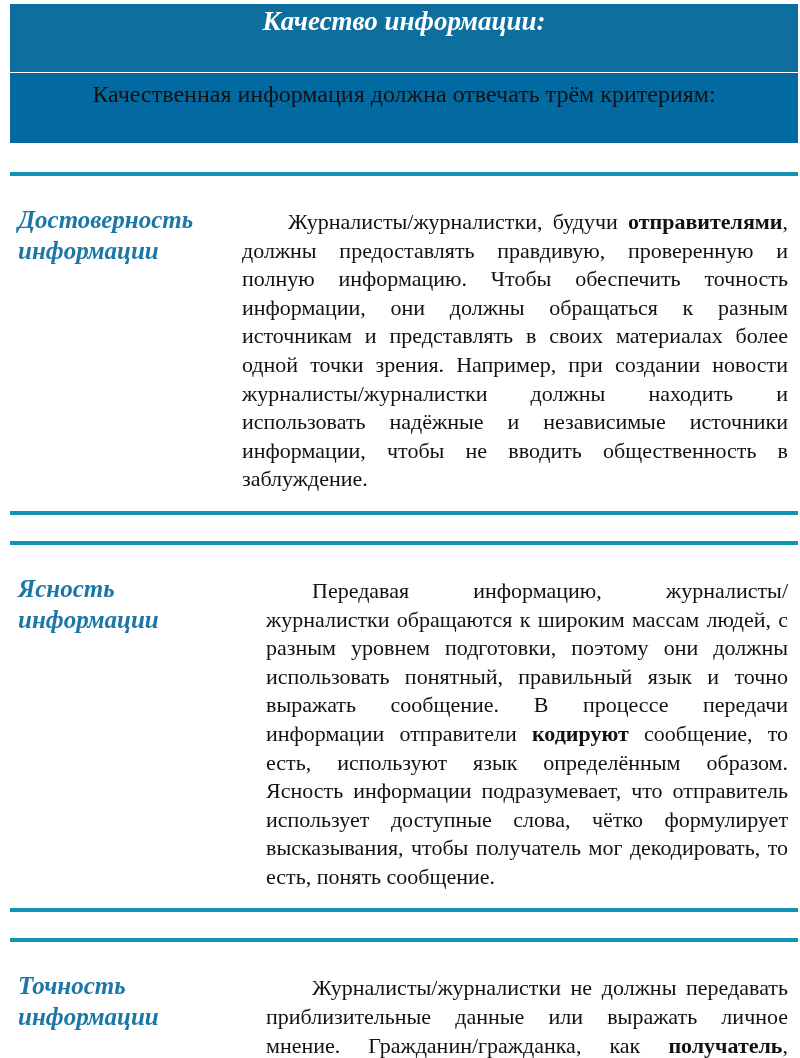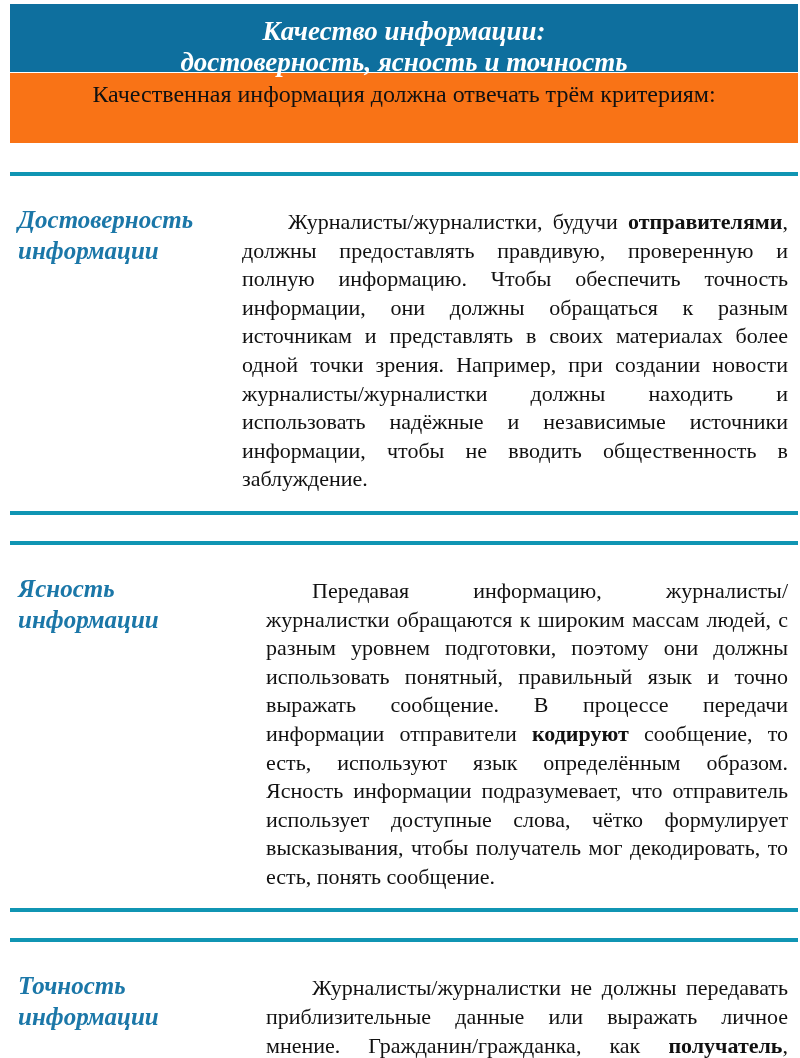--- a/index.html
+++ b/index.html
@@ -18,31 +18,31 @@
     width: 788px;
     margin: 4px 0 0 10px;
   }
 
   
   .banner {
     background: #0e6f9e;
     color: #ffffff;
     height: 68px;
     box-sizing: border-box;
-    padding-top: 12px;
+    padding-top: 2px;
     text-align: center;
     font-weight: bold;
     font-style: italic;
     font-size: 27px;
     line-height: 31px;
   }
 
   
   .intro {
-    background: #f97316;
+    background: #0369a1;
     margin-top: 1px;
     height: 70px;
     box-sizing: border-box;
     padding-top: 6px;
     text-align: center;
     font-size: 24px;
     line-height: 30px;
   }
   .intro .line2 {
     font-weight: bold;
@@ -88,21 +88,20 @@
     font-weight: bold;
   }
 </style>
 </head>
 <body>
 
 <div class="page">
 
   <div class="banner">
     <div>Качество информации:</div>
-    <div>достоверность, ясность и точность</div>
   </div>
 
   <div class="intro">
     <div class="line1">Качественная информация должна отвечать трём критериям:</div>
   </div>
 
   <div class="sections">
 
     <div class="section">
       <div class="section-heading">

